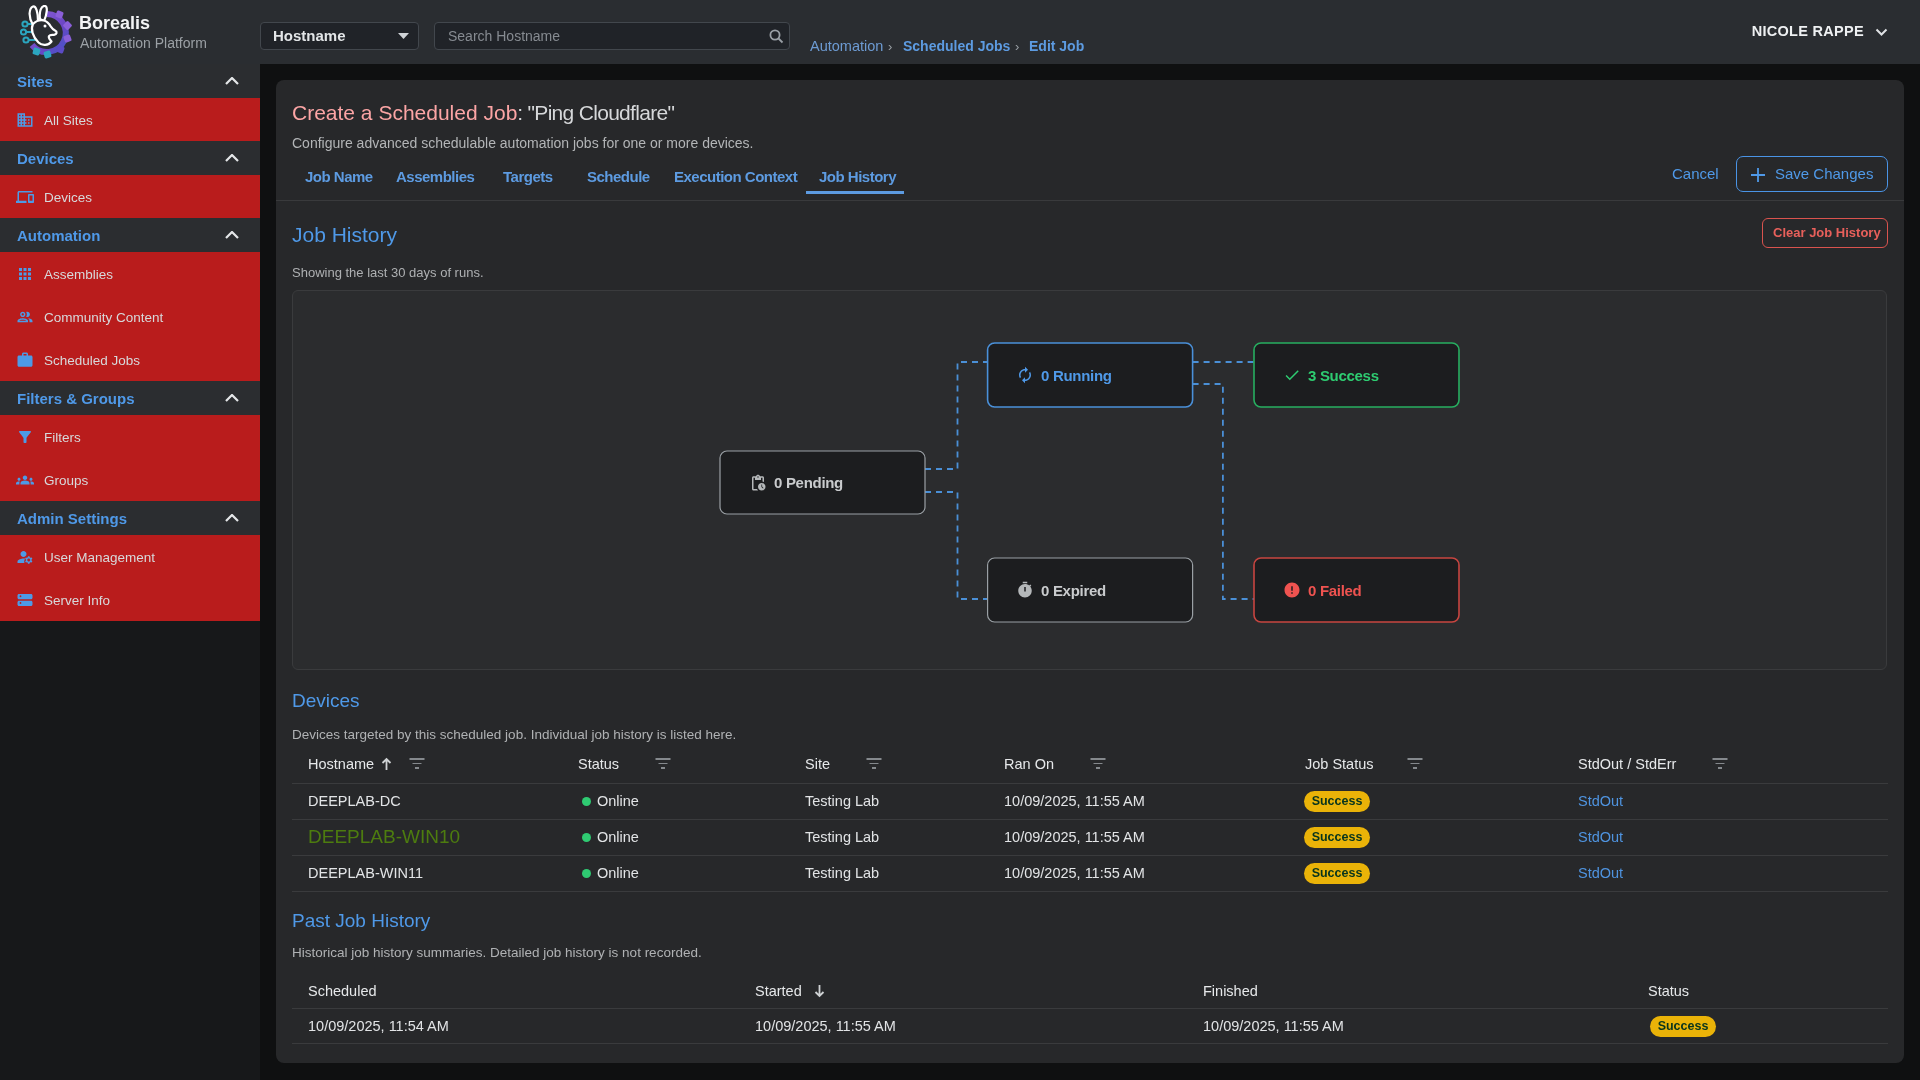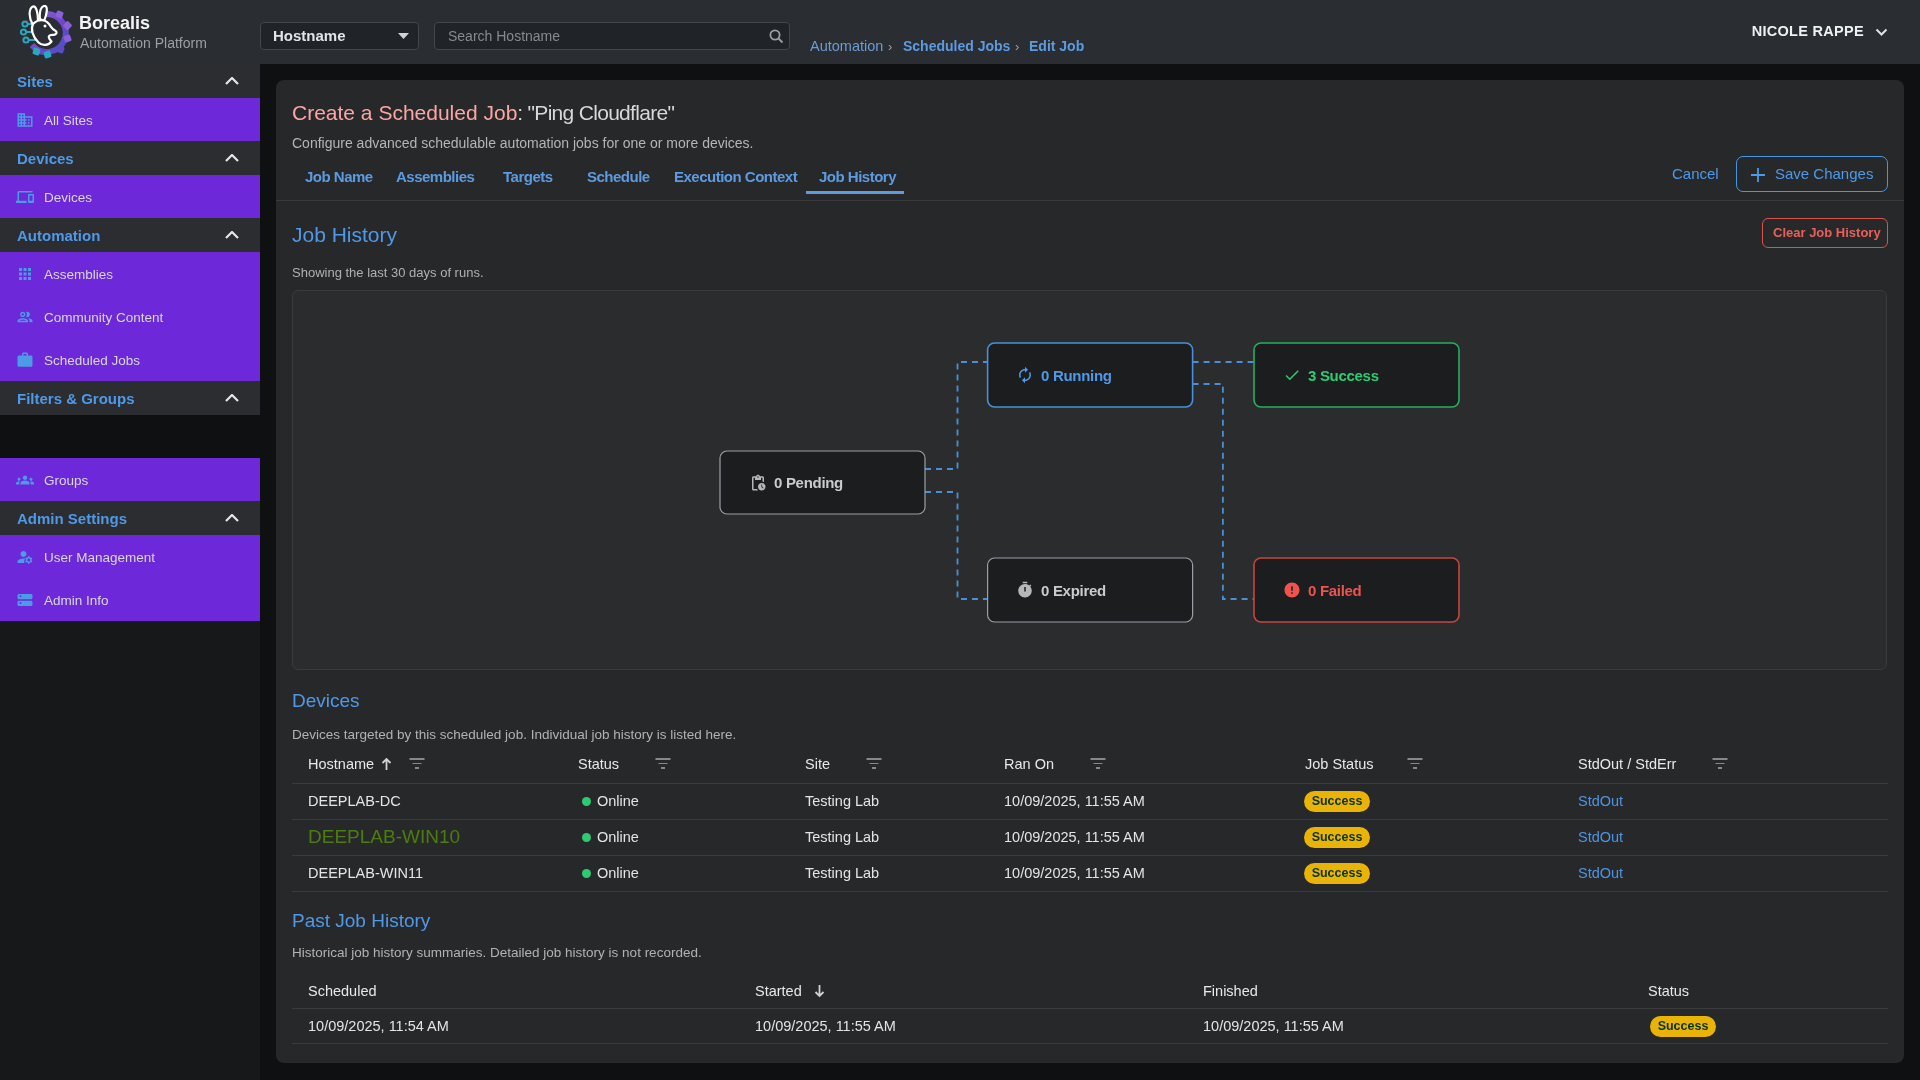--- a/index.html
+++ b/index.html
@@ -1,21 +1,21 @@
 <!DOCTYPE html>
 <html><head>
 <meta charset="utf-8">
 <style>
   * { margin:0; padding:0; box-sizing:border-box; }
   html,body { width:1920px; height:1080px; background:#0f1011; overflow:hidden;
     font-family:"Liberation Sans", sans-serif; }
   #app { position:relative; width:1840px; height:1080px; }
   .t { position:absolute; white-space:nowrap; }
   .hdr-row { position:absolute; left:0; width:260px; height:34px; background:#2b2d30; }
-  .item-row { position:absolute; left:0; width:260px; height:43px; background:#6d28d9; }
+  .item-row { position:absolute; left:0; width:260px; height:43px; background:#b91c1c; }
   .hdr-row .lbl { position:absolute; left:17px; top:50%; transform:translateY(-50%);
     font-size:15px; font-weight:bold; color:#4f99e8; }
   .hdr-row svg { position:absolute; right:21px; top:50%; transform:translateY(-50%); }
   .item-row .ic { position:absolute; left:16px; top:50%; transform:translateY(-50%); width:18px; height:18px; }
   .item-row .lbl { position:absolute; left:44px; top:50%; transform:translateY(-50%);
     font-size:13.5px; color:#d7d9db; }
   .line { position:absolute; left:292px; width:1596px; height:1px; background:#3a3b3d; }
   .pill { position:absolute; width:66px; height:21px; border-radius:10.5px; background:#eab308;
     color:#07341d; font-size:12.5px; font-weight:bold; text-align:center; line-height:21px; }
   .filt { position:absolute; width:16px; height:12px; }
@@ -145,20 +145,26 @@
         <path d="M20 6h-4V4c0-1.11-.89-2-2-2h-4c-1.11 0-2 .89-2 2v2H4c-1.11 0-2 .89-2 2v11c0 1.11.89 2 2 2h16c1.11 0 2-.89 2-2V8c0-1.11-.89-2-2-2zm-6 0h-4V4h4v2z"></path>
       </svg>
     <span class="lbl">Scheduled Jobs</span>
     </div>
   <div class="hdr-row" style="top:381px;">
       <span class="lbl">Filters &amp; Groups</span>
     <svg width="14" height="8" viewBox="0 0 14 8">
         <path d="M1 7 L7 1 L13 7" fill="none" stroke="#e4e6e8" stroke-width="2.2"></path>
       </svg>
     </div>
+  <div class="item-row" style="top:415px;">
+    <svg class="ic" viewBox="0 0 24 24" fill="#4d9ae6">
+        <path d="M4.25 5.61C6.27 8.2 10 13 10 13v6c0 .55.45 1 1 1h2c.55 0 1-.45 1-1v-6s3.72-4.8 5.74-7.39C20.25 4.95 19.78 4 18.95 4H5.04c-.83 0-1.3.95-.79 1.61z"></path>
+      </svg>
+    <span class="lbl">Filters</span>
+    </div>
   <div class="item-row" style="top:458px;">
     <svg class="ic" viewBox="0 0 24 24" fill="#4d9ae6">
         <path d="M12 12.75c1.63 0 3.07.39 4.24.9 1.08.48 1.76 1.56 1.76 2.73V18H6v-1.61c0-1.18.68-2.26 1.76-2.73 1.17-.52 2.61-.91 4.24-.91zM4 13c1.1 0 2-.9 2-2s-.9-2-2-2-2 .9-2 2 .9 2 2 2zm1.13 1.1c-.37-.06-.74-.1-1.13-.1-.99 0-1.93.21-2.78.58C.48 14.9 0 15.62 0 16.43V18h4.5v-1.61c0-.83.23-1.61.63-2.29zM20 13c1.1 0 2-.9 2-2s-.9-2-2-2-2 .9-2 2 .9 2 2 2zm4 3.43c0-.81-.48-1.53-1.22-1.85-.85-.37-1.79-.58-2.78-.58-.39 0-.76.04-1.13.1.4.68.63 1.46.63 2.29V18H24v-1.57zM12 6c1.66 0 3 1.34 3 3s-1.34 3-3 3-3-1.34-3-3 1.34-3 3-3z"></path>
       </svg>
     <span class="lbl">Groups</span>
     </div>
   <div class="hdr-row" style="top:501px;">
       <span class="lbl">Admin Settings</span>
     <svg width="14" height="8" viewBox="0 0 14 8">
         <path d="M1 7 L7 1 L13 7" fill="none" stroke="#e4e6e8" stroke-width="2.2"></path>
@@ -167,21 +173,21 @@
   <div class="item-row" style="top:535px;">
     <svg class="ic" viewBox="0 0 24 24" fill="#4d9ae6">
         <path d="M10 12c2.21 0 4-1.79 4-4s-1.79-4-4-4-4 1.79-4 4 1.79 4 4 4zm0 2c-2.67 0-8 1.34-8 4v2h9.26c-.17-.63-.26-1.31-.26-2 0-1.39.41-2.74 1.16-3.89-.73-.07-1.47-.11-2.16-.11zm10.75 2c0-.22-.03-.42-.06-.63l1.14-1.01-1-1.73-1.45.49c-.32-.27-.68-.48-1.08-.63L18 11h-2l-.3 1.49c-.4.15-.76.36-1.08.63l-1.45-.49-1 1.73 1.14 1.01c-.03.21-.06.41-.06.63s.03.42.06.63l-1.14 1.01 1 1.73 1.45-.49c.32.27.68.48 1.08.63L16 21h2l.3-1.49c.4-.15.76-.36 1.08-.63l1.45.49 1-1.73-1.14-1.01c.03-.21.06-.41.06-.63zm-3.75 2c-1.1 0-2-.9-2-2s.9-2 2-2 2 .9 2 2-.9 2-2 2z"></path>
       </svg>
     <span class="lbl">User Management</span>
     </div>
   <div class="item-row" style="top:578px;">
     <svg class="ic" viewBox="0 0 24 24" fill="#4d9ae6">
         <path d="M4 4h16c1.1 0 2 .9 2 2v3c0 1.1-.9 2-2 2H4c-1.1 0-2-.9-2-2V6c0-1.1.9-2 2-2zm2 4.2c.66 0 1.2-.54 1.2-1.2S6.66 5.8 6 5.8 4.8 6.34 4.8 7 5.34 8.2 6 8.2zM4 13h16c1.1 0 2 .9 2 2v3c0 1.1-.9 2-2 2H4c-1.1 0-2-.9-2-2v-3c0-1.1.9-2 2-2zm2 4.2c.66 0 1.2-.54 1.2-1.2s-.54-1.2-1.2-1.2-1.2.54-1.2 1.2.54 1.2 1.2 1.2z"></path>
       </svg>
-    <span class="lbl">Admin Info</span>
+    <span class="lbl">Server Info</span>
     </div>
   <div style="position:absolute;left:0;top:621px;width:260px;height:459px;background:#17181a;"></div>
 
   <div style="position:absolute;left:276px;top:80px;width:1628px;height:983px;background:#27282a;border-radius:8px;"></div>
 
   <div class="t" style="left:292px;top:101px;font-size:21px;line-height:24px;color:#d6d8da;"><span style="color:#fca5a5;">Create a Scheduled Job</span><span style="letter-spacing:-0.7px;">: "Ping Cloudflare"</span></div>
   <div class="t" style="left:292px;top:136px;font-size:14px;line-height:15px;color:#b3b5b7;">Configure advanced schedulable automation jobs for one or more devices.</div>
 
   <div class="t" style="left:305px;top:169px;font-size:15px;font-weight:bold;letter-spacing:-0.5px;line-height:16px;color:#5d9be1;">Job Name</div>
   <div class="t" style="left:396px;top:169px;font-size:15px;font-weight:bold;letter-spacing:-0.5px;line-height:16px;color:#5d9be1;">Assemblies</div>

